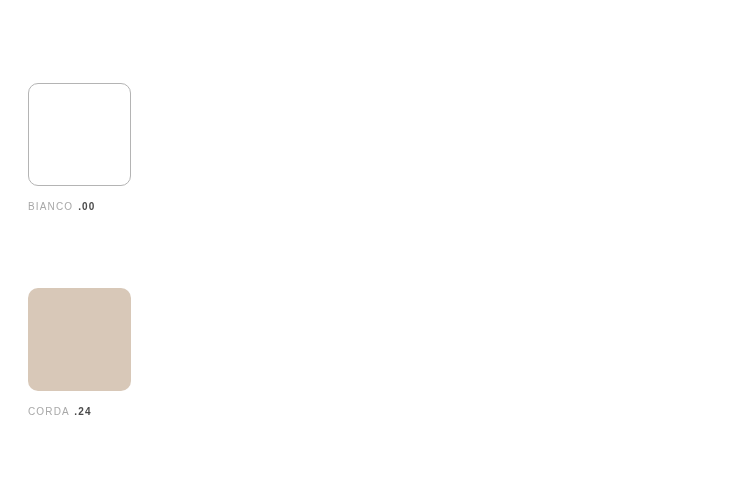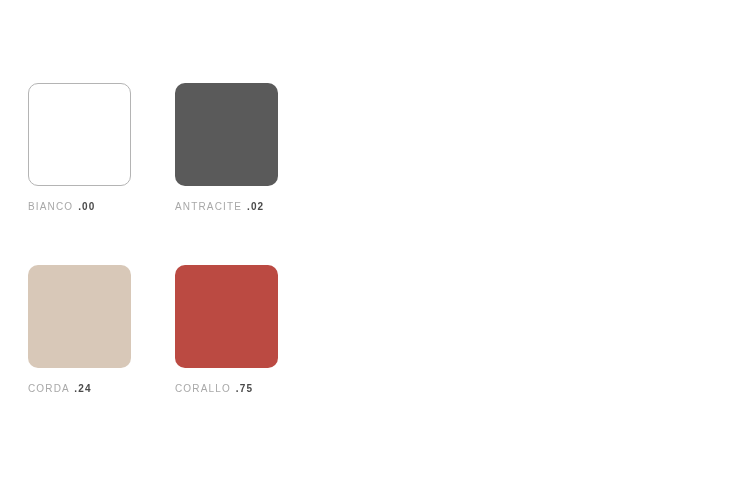--- a/index.html
+++ b/index.html
@@ -22,21 +22,21 @@
   }
 
   .swatch-row {
     position: absolute;
     left: 28px;
     display: flex;
     flex-direction: row;
   }
 
   #row-top { top: 83px; }
-  #row-bottom { top: 265px; }
+  #row-bottom { top: 288px; }
 
   .swatch-cell {
     width: 103px;
     margin-right: 44px;
     display: flex;
     flex-direction: column;
     align-items: flex-start;
   }
 
   .swatch-chip {
@@ -72,28 +72,20 @@
 </style>
 </head>
 <body>
 
 <div id="palette-sheet">
   <div class="swatch-row" id="row-top">
       <div class="swatch-cell">
         <div class="swatch-chip bordered" style="background: rgb(255, 255, 255);"></div>
         <div class="swatch-label"><span class="swatch-name">BIANCO</span> <span class="swatch-code">.00</span></div>
       </div>
-      <div class="swatch-cell">
-        <div class="swatch-chip" style="background: rgb(90, 90, 90);"></div>
-        <div class="swatch-label"><span class="swatch-name">ANTRACITE</span> <span class="swatch-code">.02</span></div>
-      </div>
     </div>
   <div class="swatch-row" id="row-bottom">
       <div class="swatch-cell">
         <div class="swatch-chip" style="background: rgb(216, 200, 184);"></div>
         <div class="swatch-label"><span class="swatch-name">CORDA</span> <span class="swatch-code">.24</span></div>
       </div>
-      <div class="swatch-cell">
-        <div class="swatch-chip" style="background: rgb(187, 74, 66);"></div>
-        <div class="swatch-label"><span class="swatch-name">CORALLO</span> <span class="swatch-code">.75</span></div>
-      </div>
     </div>
 </div>
 
 </body></html>

